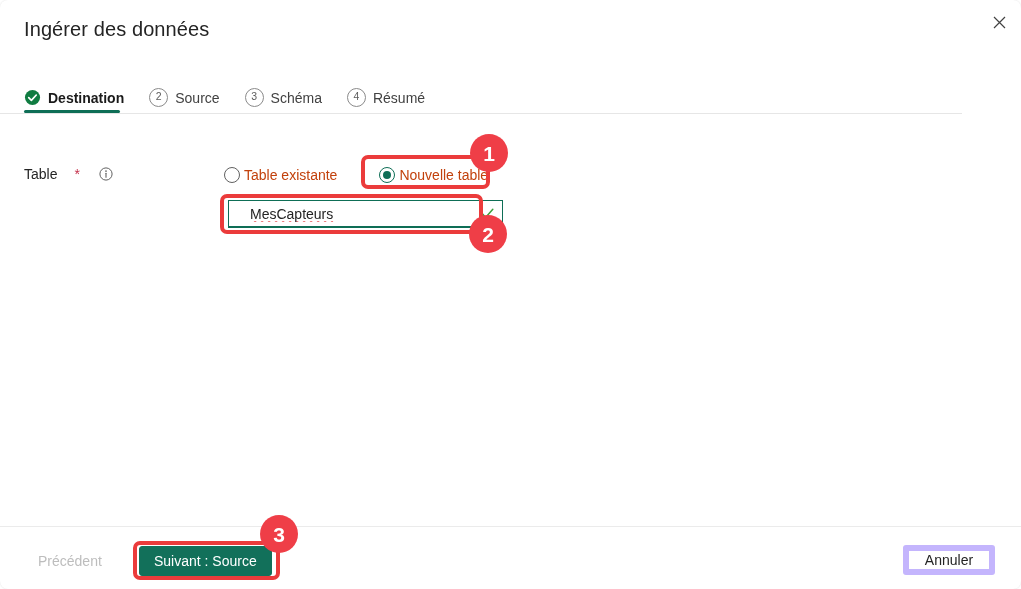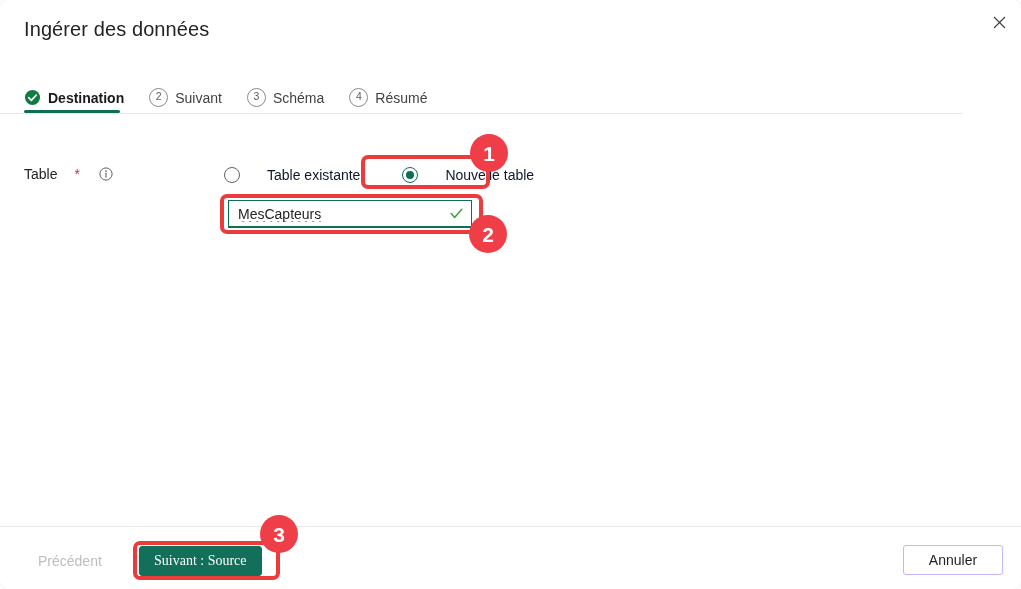--- a/index.html
+++ b/index.html
@@ -142,24 +142,24 @@
     position: absolute;
     left: 224px;
     top: 162px;
     display: flex;
     align-items: center;
     height: 26px;
   }
   .radio-opt {
     display: flex;
     align-items: center;
-    gap: 27px;
-    cursor: pointer;
-    font-size: 14px;
-    color: #0f172a;
+    gap: 4px;
+    cursor: pointer;
+    font-size: 14px;
+    color: #c2410c;
     height: 26px;
     justify-content: space-between;
   }
   #radio-existing { margin-right: 42px; }
   .radio-mark {
     width: 16px;
     height: 16px;
     border-radius: 50%;
     border: 1.3px solid #616161;
     box-sizing: border-box;
@@ -178,29 +178,29 @@
     width: 8px; height: 8px;
     border-radius: 50%;
     background: #0e6e56;
   }
 
   
   #table-name-field {
     position: absolute;
     left: 228px;
     top: 200px;
-    width: 244px;
+    width: 275px;
     height: 28px;
     box-sizing: border-box;
     border: 1px solid #0e6e56;
     border-bottom: 2px solid #0e6e56;
     background: #ffffff;
     display: flex;
     align-items: center;
-    padding: 0 8px 0 9px;
+    padding: 0 8px 0 21px;
   }
   #table-name-input {
     flex: 1 1 auto;
     border: none;
     outline: none;
     font-family: inherit;
     font-size: 14px;
     color: #242424;
     background: transparent;
     padding: 0;
@@ -236,40 +236,40 @@
     background: transparent;
     border: none;
     cursor: default;
   }
   #btn-next {
     position: absolute;
     left: 139px;
     top: 546px;
     height: 30px;
     padding: 4px 14px;
-    font-family: Liberation Serif, serif;
+    font-family: Liberation Sans, sans-serif;
     font-size: 14px;
     color: #ffffff;
     background: #12705a;
     border: 1px solid #12705a;
     border-radius: 3px;
     cursor: pointer;
     white-space: nowrap;
   }
   #btn-cancel {
     position: absolute;
     left: 903px;
     top: 545px;
-    width: 100px;
+    width: 92px;
     height: 30px;
     font-family: inherit;
     font-size: 14px;
     color: #242424;
     background: #ffffff;
-    border: 1px solid #c4b5fd;
+    border: 6px solid #c4b5fd;
     border-radius: 3px;
     cursor: pointer;
   }
 
   
   .anno-box {
     position: absolute;
     border: 4px solid #eb3b3b;
     border-radius: 7px;
     box-sizing: border-box;
@@ -318,21 +318,21 @@
       <button class="tab active">
         <svg class="tab-check" viewBox="0 0 18 18">
           <circle cx="9" cy="9" r="8" fill="#107c41"></circle>
           <path d="M5 9.2 L7.8 12 L13 6.4" stroke="#ffffff" stroke-width="1.8" fill="none" stroke-linecap="round" stroke-linejoin="round"></path>
         </svg>
         <span>Destination</span>
       </button>
 
       <button class="tab">
         <span class="tab-num">2</span>
-        <span>Suivant</span>
+        <span>Source</span>
       </button>
 
       <button class="tab">
         <span class="tab-num">3</span>
         <span>Schéma</span>
       </button>
 
       <button class="tab">
         <span class="tab-num">4</span>
         <span>Résumé</span>

